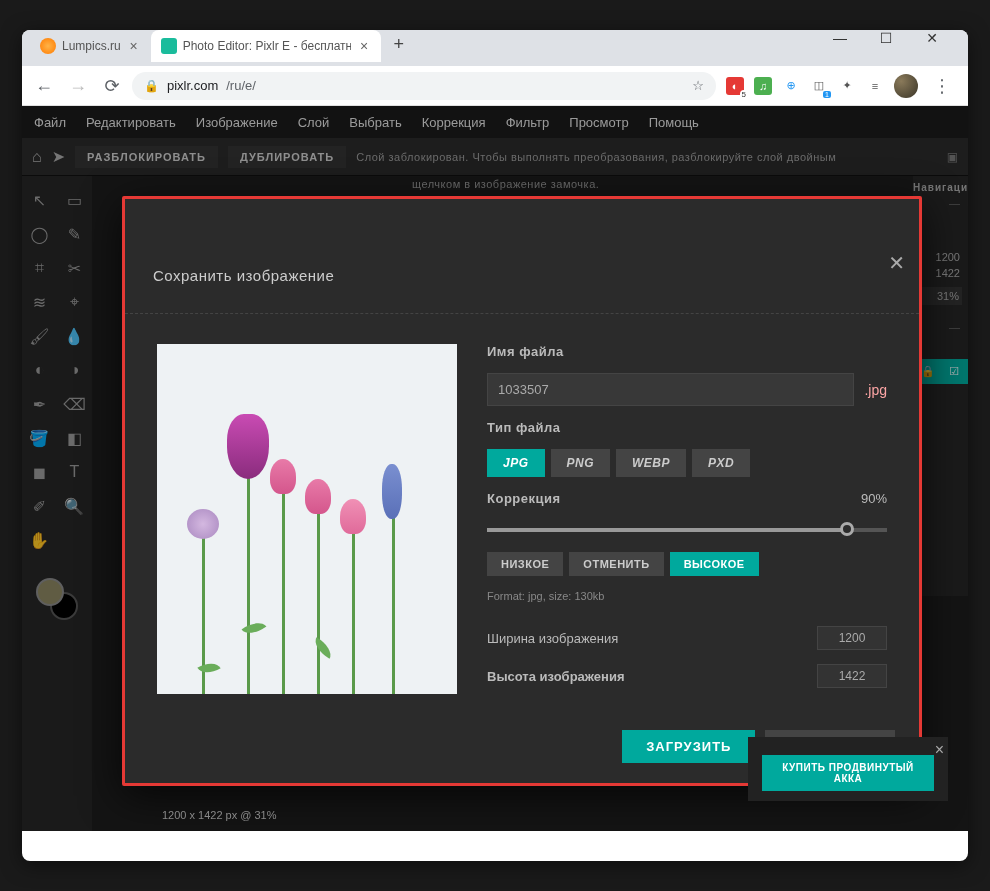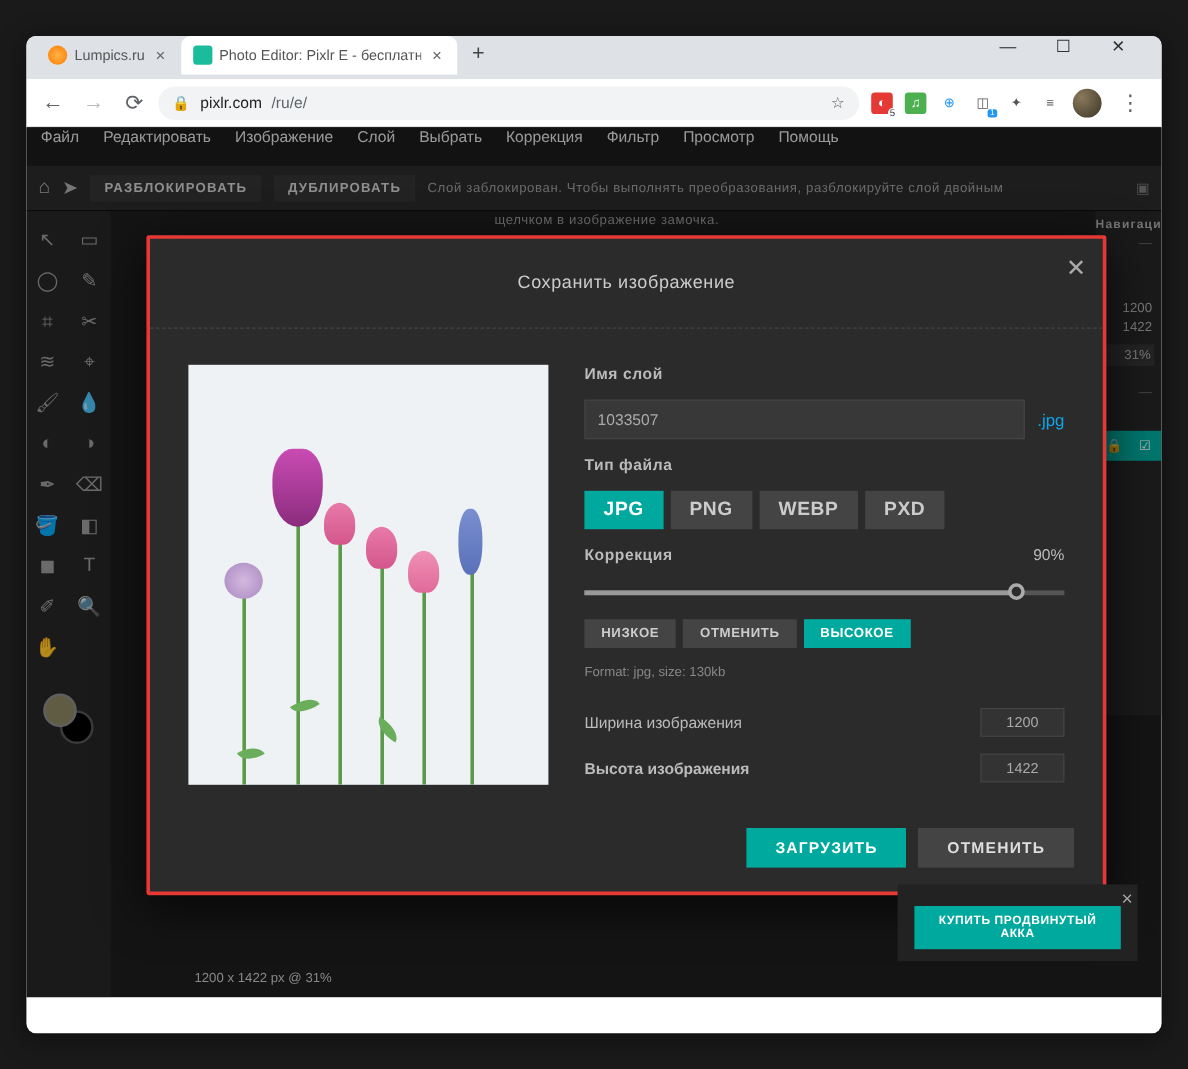--- a/index.html
+++ b/index.html
@@ -24,21 +24,21 @@
 .url-star { margin-left: auto; color: #5f6368; }
 .ext-icons { display: flex; gap: 10px; align-items: center; padding: 0 4px; }
 .ext-ic { width: 18px; height: 18px; border-radius: 3px; display: flex; align-items: center; justify-content: center; font-size: 11px; color: #fff; position: relative; }
 .avatar { width: 24px; height: 24px; border-radius: 50%; background: radial-gradient(circle at 30% 30%, #8a7a5a, #3a3528); }
 
 .bookmarks-bar { height: 30px; background: #fff; display: flex; align-items: center; padding: 0 12px; gap: 6px; font-size: 12px; color: #333; border-bottom: 1px solid #e0e0e0; }
 .bm-folder { width: 16px; height: 13px; background: #ffd968; border-radius: 2px; }
 
 
 .app { background: #1e1e1e; height: calc(100% - 106px); position: relative; color: #ccc; overflow: hidden; }
-.menubar { height: 32px; display: flex; align-items: flex-start; padding: 0 12px; gap: 20px; font-size: 13px; color: #ddd; background: #1a1a1a; }
+.menubar { height: 32px; display: flex; align-items: center; padding: 0 12px; gap: 20px; font-size: 13px; color: #ddd; background: #1a1a1a; }
 .menubar span { cursor: default; }
 .tool-options { height: 38px; background: #2a2a2a; display: flex; align-items: center; padding: 0 10px; gap: 10px; font-size: 12px; color: #aaa; border-bottom: 1px solid #111; }
 .home-ic { color: #aaa; font-size: 16px; }
 .cursor-ic { color: #aaa; font-size: 16px; }
 .opt-btn { background: #333; padding: 5px 12px; letter-spacing: 1px; font-size: 11px; font-weight: bold; color: #ccc; }
 .info-text { font-size: 11px; color: #999; letter-spacing: 0.5px; }
 .info-text2 { position: absolute; top: 72px; left: 390px; font-size: 11px; color: #999; letter-spacing: 0.5px; }
 
 .left-toolbar { position: absolute; left: 0; top: 70px; width: 70px; background: #262626; height: calc(100% - 70px); display: flex; flex-direction: column; gap: 2px; padding-top: 8px; }
 .tool-row { display: flex; }
@@ -49,34 +49,34 @@
 
 .right-panel { position: absolute; right: 0; top: 70px; width: 55px; background: #262626; height: 420px; display: flex; flex-direction: column; color: #aaa; font-size: 11px; padding-top: 6px; }
 .right-panel .hdr { text-align: center; font-weight: bold; letter-spacing: 1px; margin-bottom: 4px; }
 .right-panel .val { text-align: right; padding: 2px 8px; }
 .right-panel .pct { background: #333; margin: 6px; padding: 3px; text-align: right; }
 .right-panel .mini-icons { display: flex; justify-content: space-around; margin-top: 26px; background: #00a99d; padding: 6px 2px; }
 
 
 .modal-overlay { position: absolute; inset: 0; background: rgba(0,0,0,0.3); }
 .modal { position: absolute; left: 100px; top: 90px; width: 800px; background: #2b2b2b; border: 3px solid #e53935; border-radius: 2px; box-shadow: 0 10px 40px rgba(0,0,0,0.7); }
-.modal-header { text-align: center; padding: 28px; position: relative; border-bottom: 1px dashed #444; }
+.modal-header { text-align: left; padding: 28px; position: relative; border-bottom: 1px dashed #444; margin-top: 40px; }
 .modal-title { color: #ccc; font-size: 15px; letter-spacing: 0.5px; }
 .modal-close { position: absolute; right: 14px; top: 12px; color: #aaa; font-size: 20px; cursor: pointer; }
 .modal-body { display: flex; gap: 30px; padding: 30px 32px 20px 32px; }
 .preview { width: 300px; height: 350px; background: #eef2f4; position: relative; overflow: hidden; }
 .flower-stem { position: absolute; bottom: 0; width: 3px; background: #5a9a4a; }
 .flower-head { position: absolute; border-radius: 50%; }
 .form { flex: 1; display: flex; flex-direction: column; gap: 14px; color: #bbb; font-size: 13px; }
 .form-label { font-weight: bold; letter-spacing: 0.5px; }
 .filename-row { display: flex; align-items: center; gap: 10px; }
 .text-input { flex: 1; background: #383838; border: 1px solid #444; color: #aaa; padding: 8px 10px; font-size: 13px; }
-.ext-label { color: #0ea5e9; font-size: 14px; }
+.ext-label { color: #fca5a5; font-size: 14px; }
 .btn-group { display: flex; gap: 6px; }
-.fmt-btn { background: #444; color: #ccc; padding: 7px 16px; font-size: 16px; font-weight: bold; letter-spacing: 0.5px; }
+.fmt-btn { background: #444; color: #ccc; padding: 7px 16px; font-size: 12px; font-weight: bold; letter-spacing: 0.5px; font-style: italic; }
 .fmt-btn.active { background: #00a99d; color: #fff; }
 .quality-head { display: flex; justify-content: space-between; align-items: center; }
 .slider-track { height: 4px; background: #555; position: relative; margin: 8px 0 6px 0; }
 .slider-fill { height: 4px; background: #999; width: 90%; }
 .slider-thumb { position: absolute; left: 90%; top: -6px; width: 14px; height: 14px; border-radius: 50%; background: #2b2b2b; border: 3px solid #aaa; transform: translateX(-50%); }
 .q-btn { background: #444; color: #ccc; padding: 6px 14px; font-size: 11px; font-weight: bold; letter-spacing: 0.5px; }
 .q-btn.active { background: #00a99d; color: #fff; }
 .format-info { font-size: 11px; color: #888; }
 .dim-row { display: flex; justify-content: space-between; align-items: center; }
 .dim-input { width: 70px; background: #333; border: 1px solid #444; color: #aaa; text-align: center; padding: 4px; font-size: 12px; }
@@ -242,21 +242,21 @@
           <div class="flower-head" style="left:70px;top:70px;width:42px;height:65px;background:linear-gradient(#c94bb3,#8a2c7d);border-radius:40% 40% 50% 50%"></div>
           <div class="flower-head" style="left:113px;top:115px;width:26px;height:35px;background:linear-gradient(#e87aa8,#d4568c);border-radius:50% 50% 40% 40%"></div>
           <div class="flower-head" style="left:148px;top:135px;width:26px;height:35px;background:linear-gradient(#e87aa8,#d4568c);border-radius:50% 50% 40% 40%"></div>
           <div class="flower-head" style="left:183px;top:155px;width:26px;height:35px;background:linear-gradient(#f090b5,#e06a9a);border-radius:50% 50% 40% 40%"></div>
           <div class="flower-head" style="left:225px;top:120px;width:20px;height:55px;background:linear-gradient(#7a8fd0,#5a70b8);border-radius:45%"></div>
           <div style="position:absolute;left:42px;bottom:20px;width:20px;height:12px;background:#6aad5a;border-radius:0 100% 0 100%;transform:rotate(-30deg)"></div>
           <div style="position:absolute;left:86px;bottom:60px;width:22px;height:12px;background:#6aad5a;border-radius:0 100% 0 100%;transform:rotate(-35deg)"></div>
           <div style="position:absolute;left:155px;bottom:40px;width:22px;height:12px;background:#6aad5a;border-radius:0 100% 0 100%;transform:rotate(30deg)"></div>
         </div>
         <div class="form">
-          <div class="form-label">Имя слой</div>
+          <div class="form-label">Имя файла</div>
           <div class="filename-row">
             <input class="text-input" value="1033507" style="">
             <span class="ext-label">.jpg</span>
           </div>
           <div class="form-label">Тип файла</div>
           <div class="btn-group">
             <span class="fmt-btn active">JPG</span>
             <span class="fmt-btn">PNG</span>
             <span class="fmt-btn">WEBP</span>
             <span class="fmt-btn">PXD</span>

